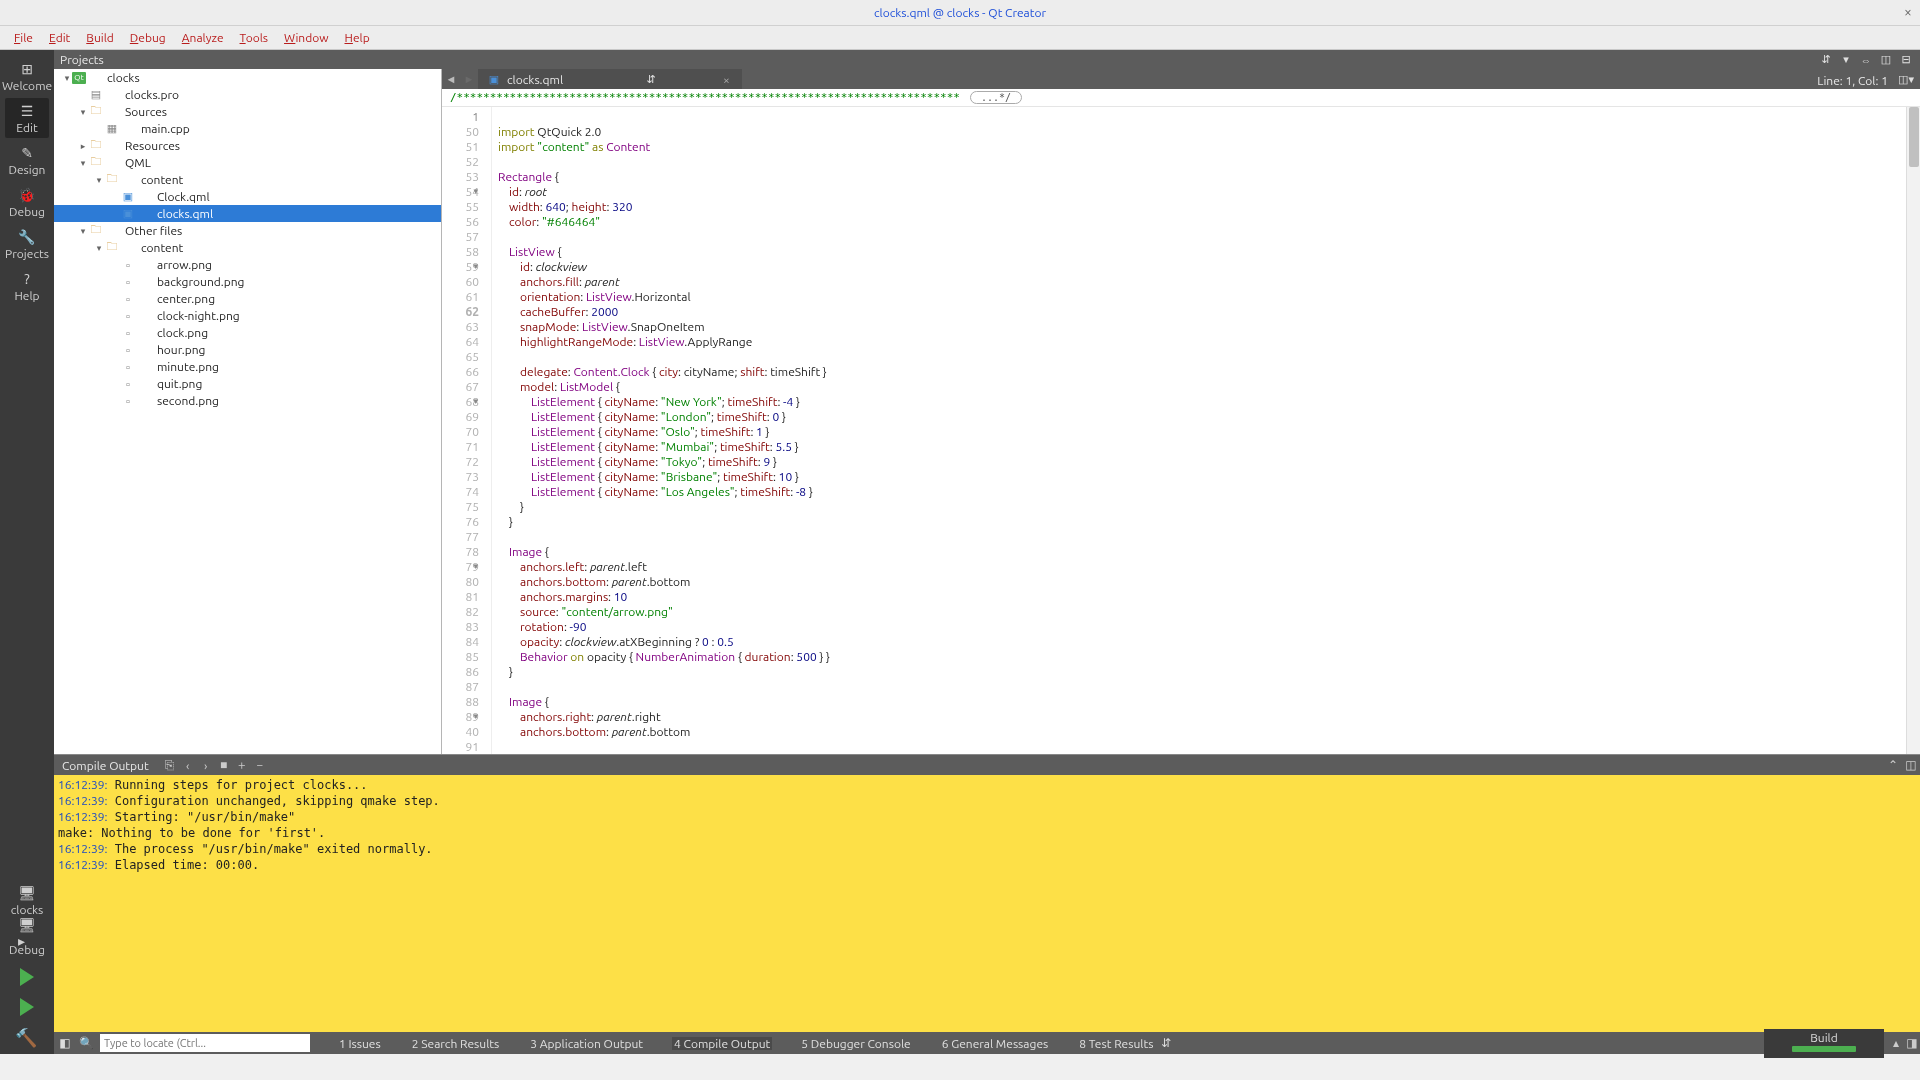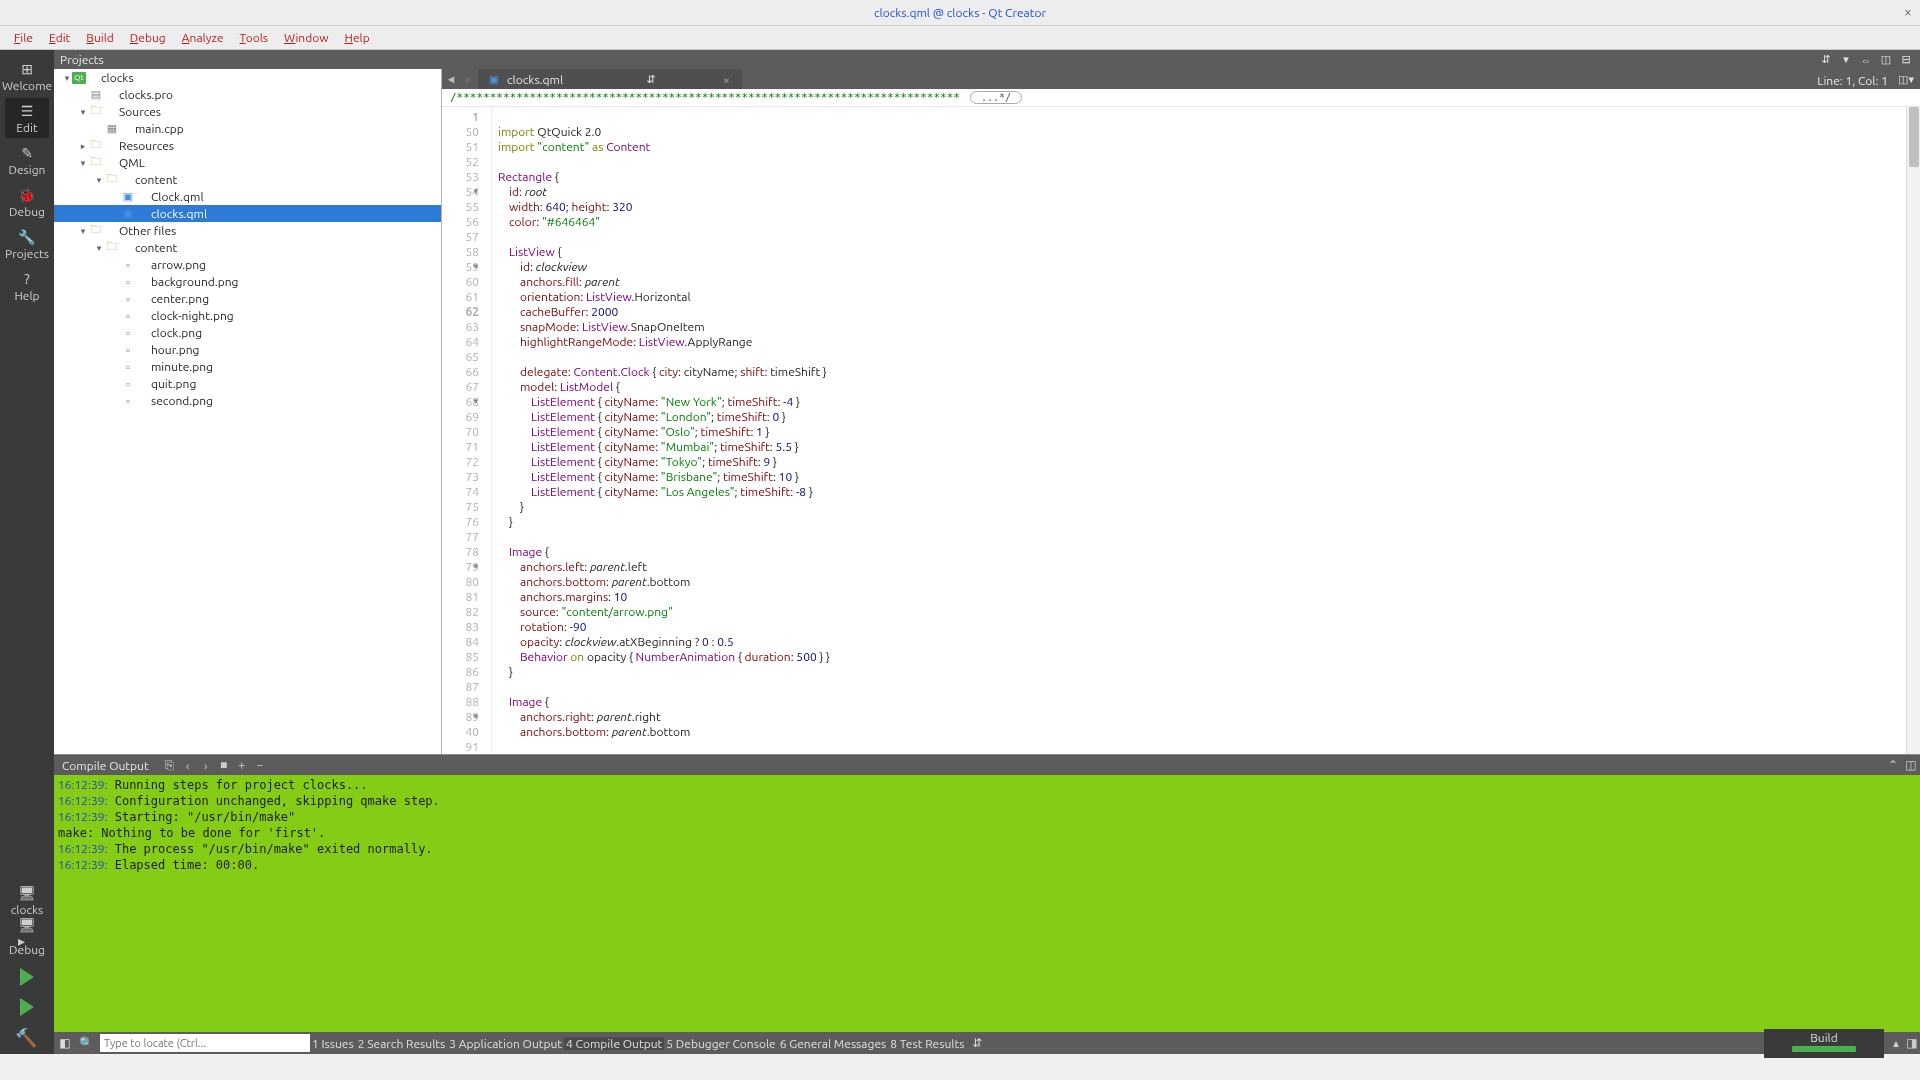--- a/index.html
+++ b/index.html
@@ -28,21 +28,21 @@
 #proj-header { height: 20px; background: #5c5c5c; color: #e8e8e8; display: flex; align-items: center; padding: 0 6px; font-size: 11px; }
 #proj-header .label { flex: 1; }
 .hdr-icon { width: 16px; height: 16px; display: inline-flex; align-items: center; justify-content: center; color: #e0e0e0; font-size: 11px; margin-left: 4px; cursor: pointer; }
 
 #proj-body { display: flex; height: 697px; }
 #proj-tree { width: 388px; background: #fff; border-right: 1px solid #b5b5b5; overflow: auto; }
 .tree-row { height: 17px; display: flex; align-items: center; padding-left: 4px; font-size: 12px; color: #222; cursor: pointer; white-space: nowrap; }
 .tree-row.selected { background: #2d7bd6; color: #fff; }
 .tree-arrow { width: 10px; font-size: 9px; color: #666; display: inline-block; text-align: center; }
 .tree-row.selected .tree-arrow { color: #fff; }
-.tree-ficon { width: 16px; height: 14px; display: inline-flex; align-items: center; justify-content: center; margin-right: 15px; font-size: 11px;}
+.tree-ficon { width: 16px; height: 14px; display: inline-flex; align-items: center; justify-content: center; margin-right: 21px; font-size: 11px;}
 .ficon-folder { color: #d4a24c; }
 .ficon-file { color: #8a8a8a; }
 .ficon-qml { color: #4a90d9; }
 .ficon-prj { background: #4caf50; color:white; font-size:8px; border-radius:1px; width:14px;height:12px;}
 
 #editor-pane { flex: 1; display: flex; flex-direction: column; background: #fff; }
 #editor-tabbar { height: 20px; background: #5c5c5c; display: flex; align-items: center; }
 .nav-arrow { width: 18px; height: 20px; display: flex; align-items: center; justify-content: center; color: #bbb; font-size: 11px; cursor: pointer;}
 .nav-arrow.disabled { color: #6a6a6a; }
 .doc-tab { display: flex; align-items: center; background: #4f4f4f; height: 20px; padding: 0 8px; color: #e8e8e8; font-size: 11px; }
@@ -67,27 +67,27 @@
 .nu { color: #000080; }
 .it { font-style: italic; }
 #code-scroll { width: 14px; background: #f2f2f2; border-left: 1px solid #ddd; position:relative;}
 #code-scroll .thumb{ position:absolute; top:0; left:2px; width:10px; height:60px; background:#c0c0c0; border-radius:2px;}
 
 #output-panel { height: 287px; display: flex; flex-direction: column; border-top: 1px solid #888;}
 #output-header { height: 20px; background: #5c5c5c; color: #e8e8e8; display: flex; align-items: center; padding-left: 8px; font-size: 11px;}
 #output-header .label { flex: 0 0 auto; margin-right: 12px;}
 .out-ico { width: 18px; text-align: center; color:#ccc; cursor:pointer;}
 .out-right { margin-left: auto; display:flex;}
-#output-body { flex: 1; background: #84cc16; font-family: "DejaVu Sans Mono","Consolas",monospace; font-size: 12px; line-height: 16px; padding: 2px 4px; white-space: pre; color: #222; }
+#output-body { flex: 1; background: #fde047; font-family: "DejaVu Sans Mono","Consolas",monospace; font-size: 12px; line-height: 16px; padding: 2px 4px; white-space: pre; color: #222; }
 .ts { color: #1a49c4; }
 
 #statusbar { height: 22px; background: #5c5c5c; display: flex; align-items: center; color: #e0e0e0; font-size: 11px; }
 .sb-btn { width: 22px; height: 22px; display: flex; align-items: center; justify-content: center; cursor: pointer; color:#ddd;}
 #locator { width: 210px; height: 18px; background: #fff; border: none; padding: 0 4px; font-size: 11px; color: #888; margin-left: 2px;}
-.sb-pane { padding: 0 2px; cursor: pointer; }
+.sb-pane { padding: 0 2px; cursor: pointer; margin-left: 27px; }
 .sb-pane.active { background: #4a4a4a; }
 .sb-right { margin-left: auto; display:flex; align-items:center;}
 .build-pill { background: #3a3a3a; padding: 2px 28px 6px 28px; font-size: 10px; color: #ddd; display:flex; flex-direction:column; align-items:center; margin-right:4px;}
 .build-bar { width: 64px; height: 6px; background: #4caf50; margin-top: 2px; border-radius: 1px;}
 .sb-arrow { width:16px; text-align:center; color:#ccc;}
 </style>
 </head>
 <body>
 
 <div id="titlebar">

